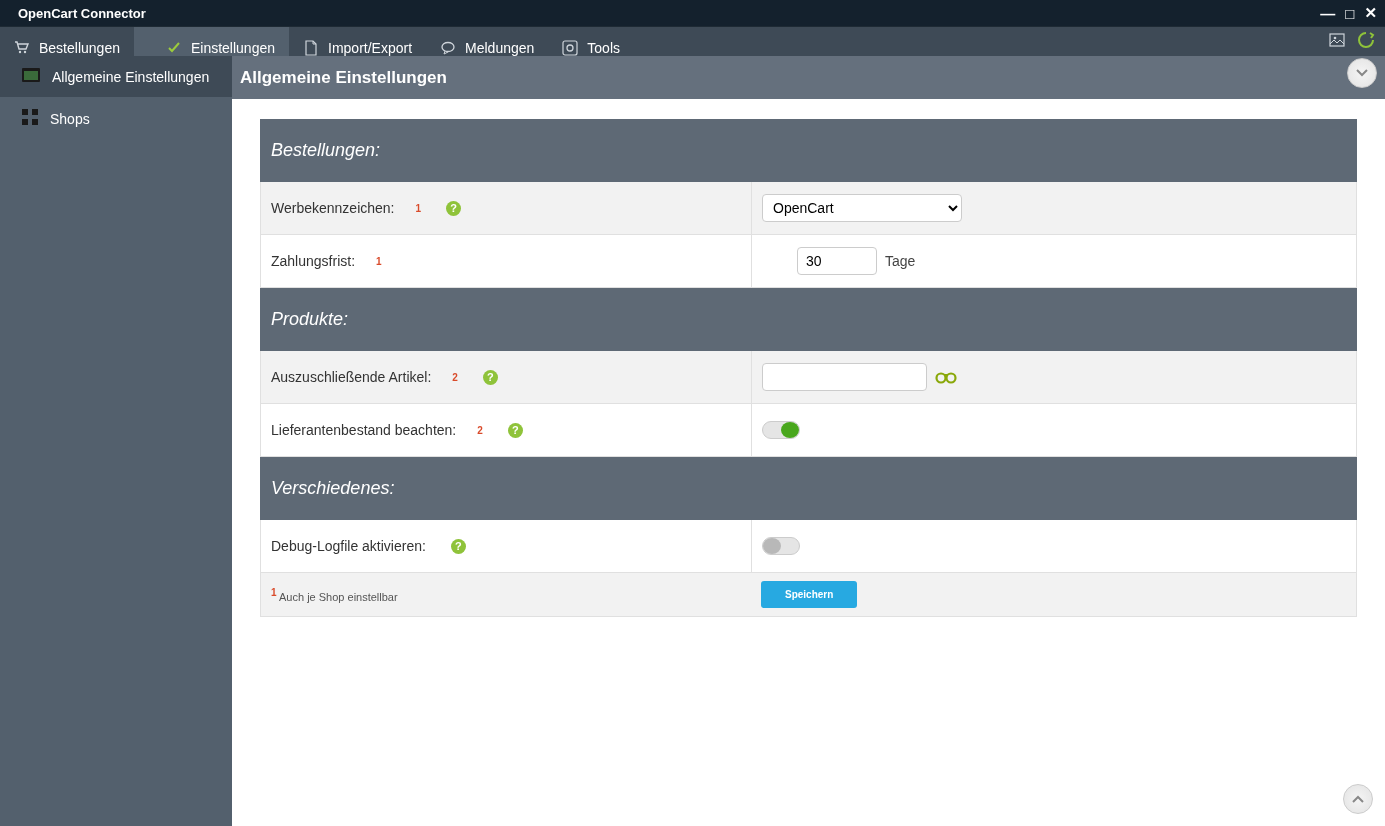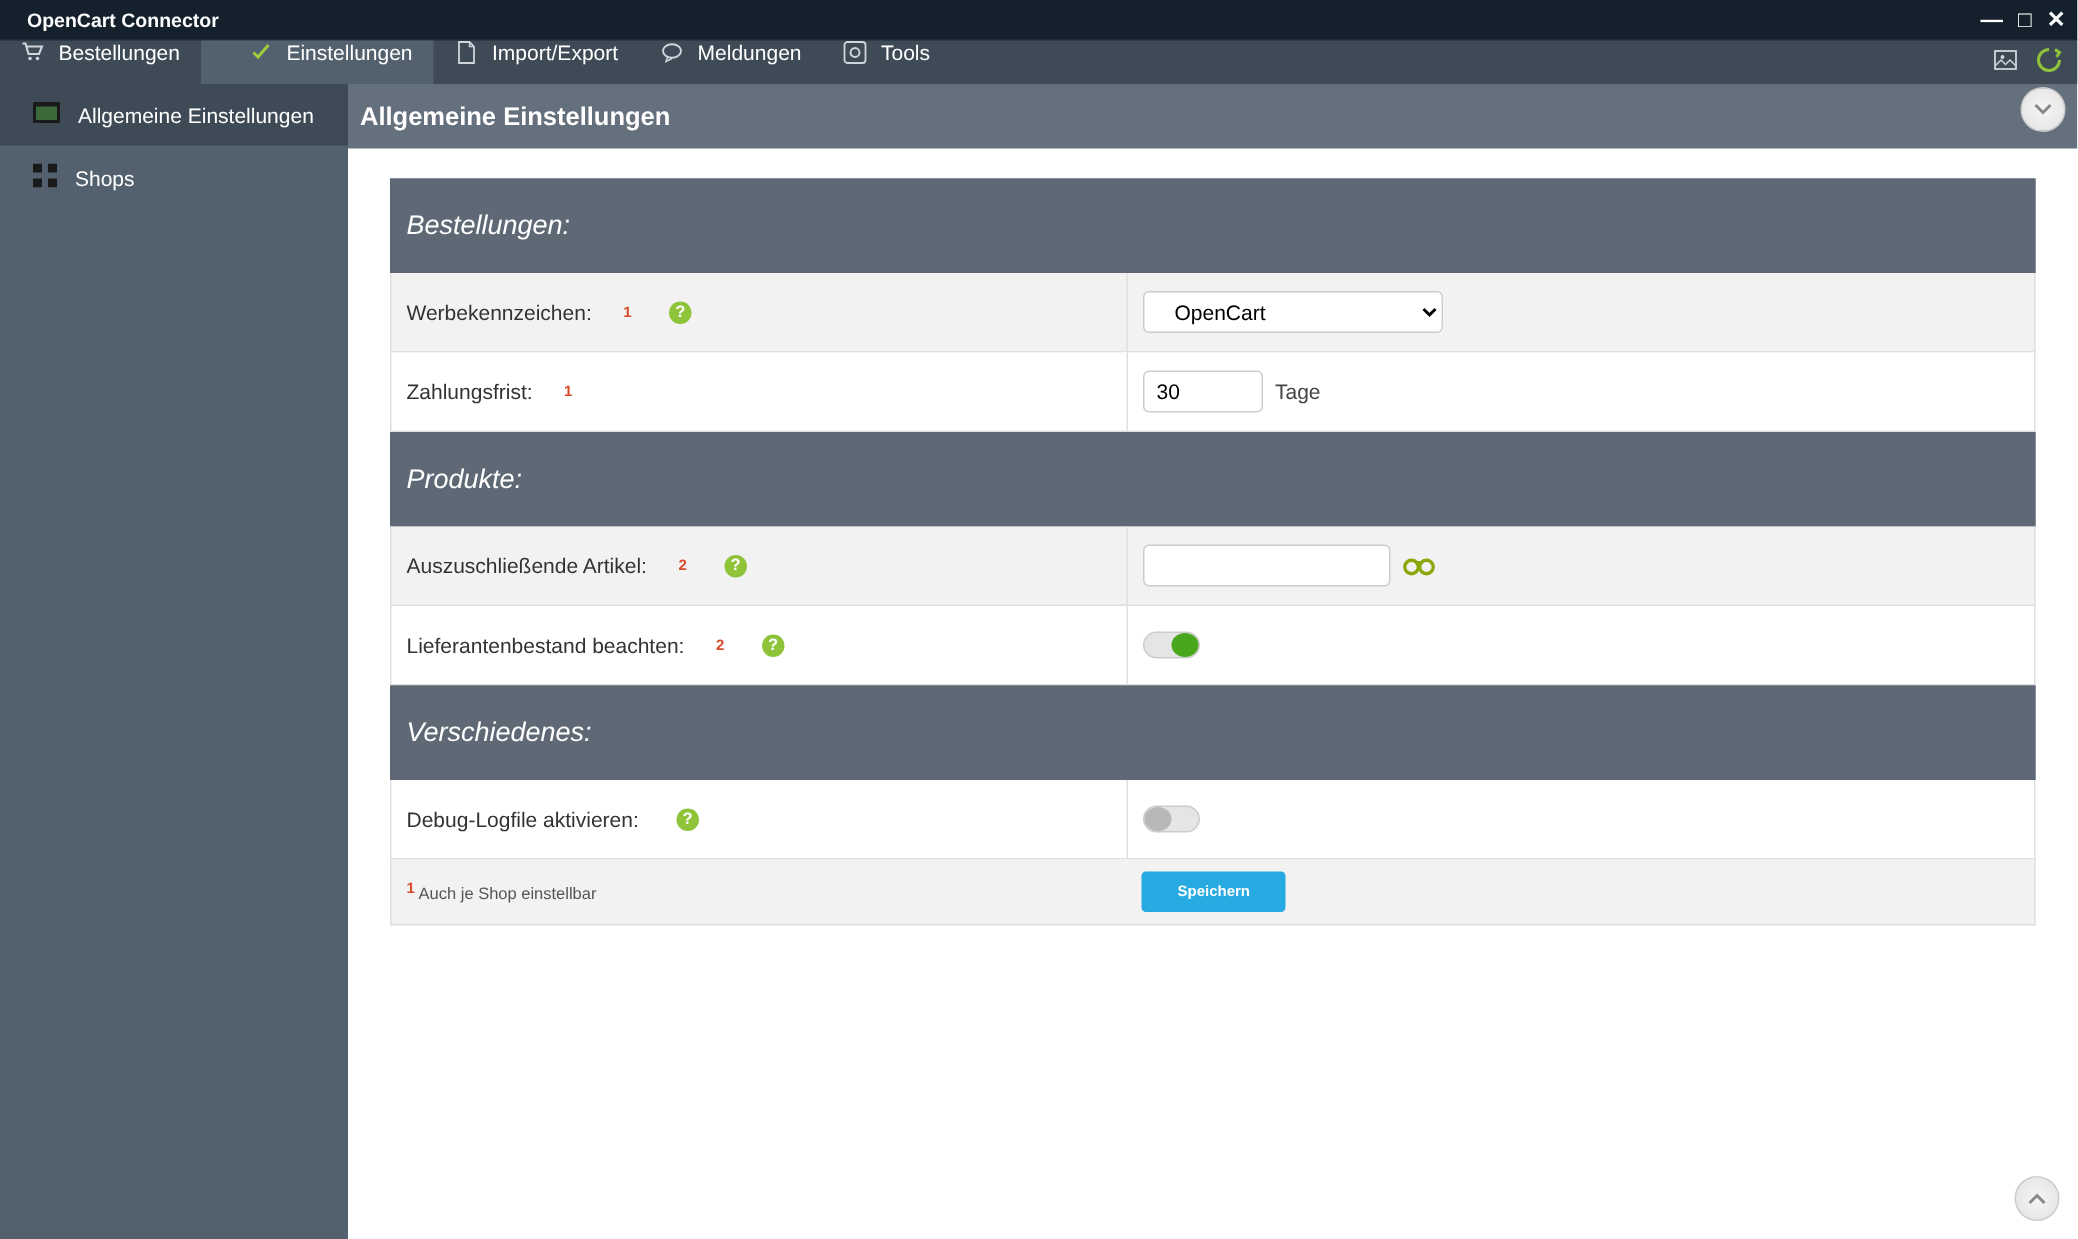--- a/index.html
+++ b/index.html
@@ -30,21 +30,21 @@
     height: 30px;
     display: flex;
     align-items: stretch;
     justify-content: space-between;
     border-top: 1px solid #1e2a34;
   }
   .menubar-left { display: flex; }
   .menubar-right { display: flex; align-items: center; gap: 12px; padding-right: 10px; }
   .menu-item {
     display: flex;
-    align-items: flex-start;
+    align-items: flex-end;
     gap: 9px;
     padding: 0 14px;
     color: #fff;
     font-size: 14px;
     cursor: pointer;
   }
   .menu-item.active { background: #53606d; padding-left: 32px; }
   .menu-icon { width: 16px; height: 16px; display: inline-flex; align-items: center; justify-content: center; }
   .main-area {
     display: flex;
@@ -140,33 +140,33 @@
     font-size: 11px;
     display: inline-flex; align-items: center; justify-content: center;
     font-weight: bold;
     margin-left: 4px;
   }
   select.form-select {
     width: 200px;
     height: 28px;
     border: 1px solid #ccc;
     border-radius: 4px;
-    padding: 2px 16px;
+    padding: 2px 6px;
     background: #fff;
     font-size: 14px;
   }
   input.form-input {
     height: 28px;
     border: 1px solid #ccc;
     border-radius: 4px;
     padding: 2px 8px;
     font-size: 14px;
     background: #fff;
   }
-  input.form-input.narrow { width: 80px; }
+  input.form-input.narrow { width: 80px; margin-left: 35px; }
   input.form-input.mid { width: 165px; }
   .binoc-icon { width:22px; height:14px; display:inline-flex; align-items:center; justify-content:center; }
   .toggle {
     width: 38px; height: 18px; border-radius: 9px;
     background: #e5e5e5;
     border: 1px solid #ccc;
     position: relative;
     cursor: pointer;
   }
   .toggle .knob {

